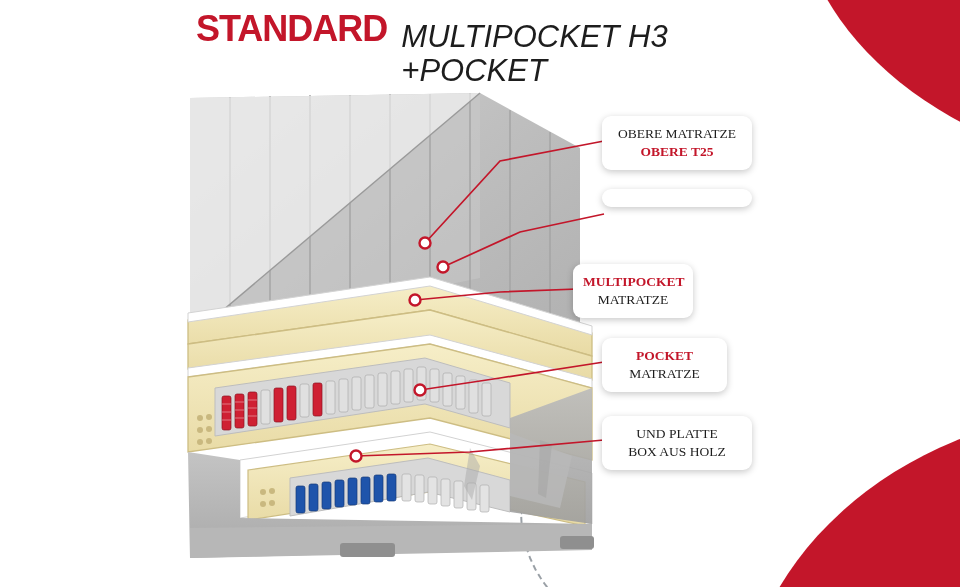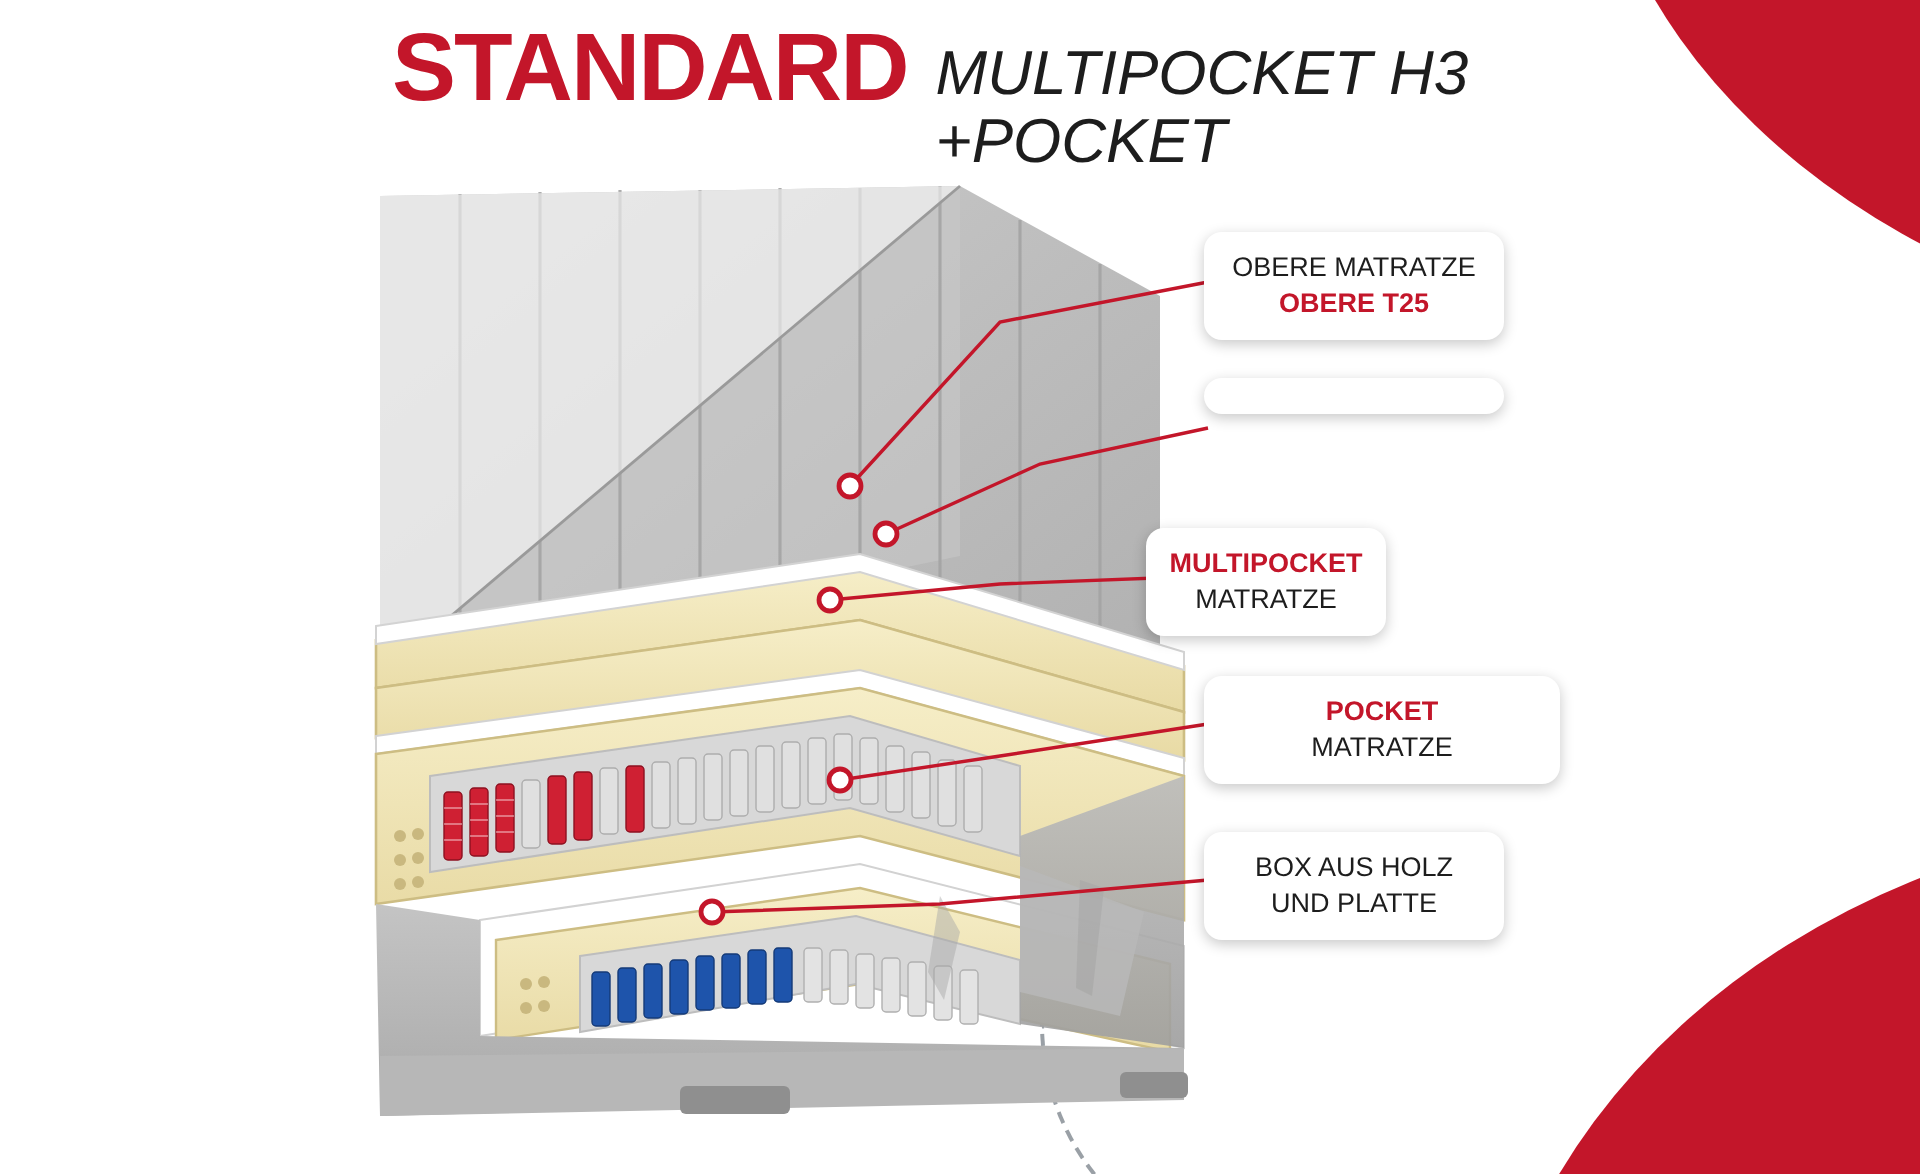--- a/index.html
+++ b/index.html
@@ -26,21 +26,21 @@
   }
   .dashline{
     position:absolute;border:2px dashed #9aa0a6;border-right:none;border-top:none;
     border-radius:0 0 0 180px;
     pointer-events:none;
   }
 
   
   .title-wrap{position:absolute;left:196px;top:10px;display:flex;align-items:flex-start;}
   .title-main{
-    font-size:48px;font-weight:bold;color:#c3162a;letter-spacing:-1px;
+    font-size:36px;font-weight:bold;color:#c3162a;letter-spacing:-1px;
     line-height:1.05;white-space:nowrap;
   }
   .title-sub{
     margin-left:14px;margin-top:10px;
     font-size:31px;color:#1d1d1d;line-height:1.1;white-space:nowrap;font-weight:400;font-style:italic;
   }
 
   
   .callout{
     position:absolute;
@@ -49,21 +49,21 @@
     box-shadow:0 2px 7px rgba(0,0,0,0.22);
     text-align:center;
     padding:9px 10px;
     box-sizing:border-box;
     font-size:13.5px;
     color:#1d1d1d;
     line-height:1.35;
     z-index:6;
   }
   .callout .hl{color:#c3162a;font-weight:bold;}
-  .callout .ln{display:block;}
+  .callout .ln{display:block;font-family:Liberation Serif, serif;}
 
   
   svg.leaders{position:absolute;left:0;top:0;width:960px;height:587px;z-index:5;}
 
   
   #bed{position:absolute;left:180px;top:88px;width:420px;height:470px;z-index:2;}
 </style>
 </head>
 <body>
 
@@ -253,23 +253,23 @@
   </div>
 
   <div class="callout" style="left:602px;top:189px;width:150px;">
   </div>
 
   <div class="callout" style="left:573px;top:264px;width:120px;">
     <span class="ln hl">MULTIPOCKET</span>
     <span class="ln">MATRATZE</span>
   </div>
 
-  <div class="callout" style="left:602px;top:338px;width:178px;">
+  <div class="callout" style="left:602px;top:338px;width:125px;">
     <span class="ln hl">POCKET</span>
     <span class="ln">MATRATZE</span>
   </div>
 
   <div class="callout" style="left:602px;top:416px;width:150px;">
+    <span class="ln">UND PLATTE</span>
     <span class="ln">BOX AUS HOLZ</span>
-    <span class="ln">UND PLATTE</span>
   </div>
 
 </div>
 
 </body></html>

